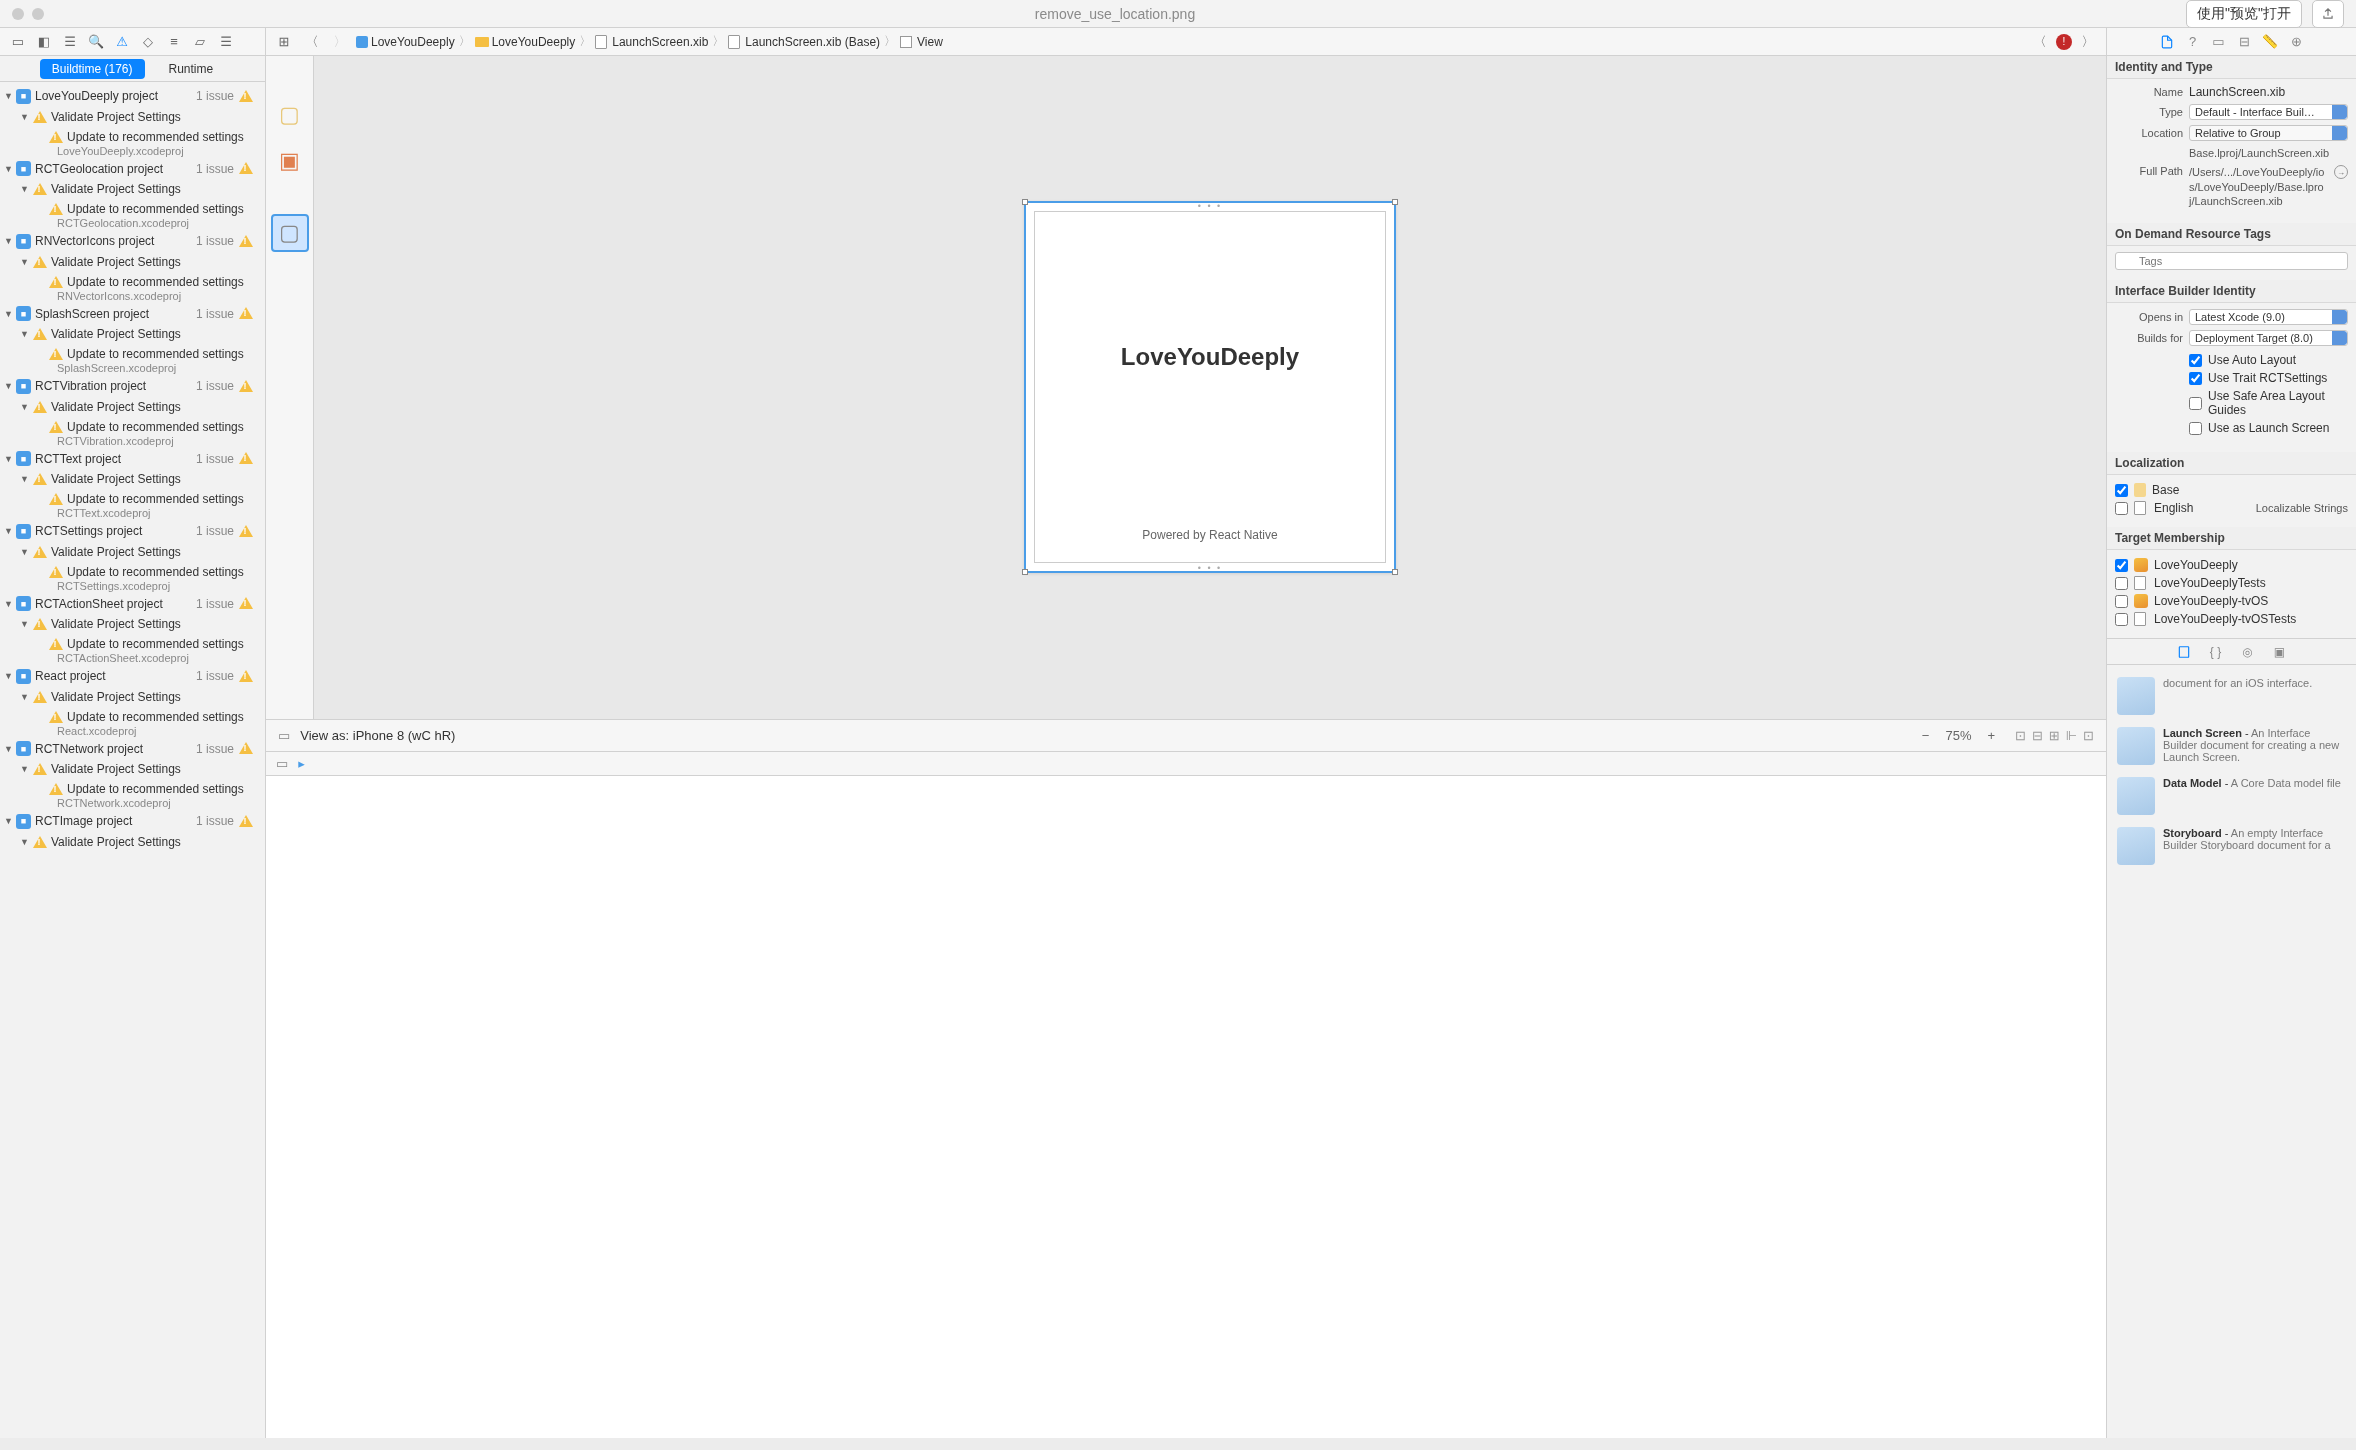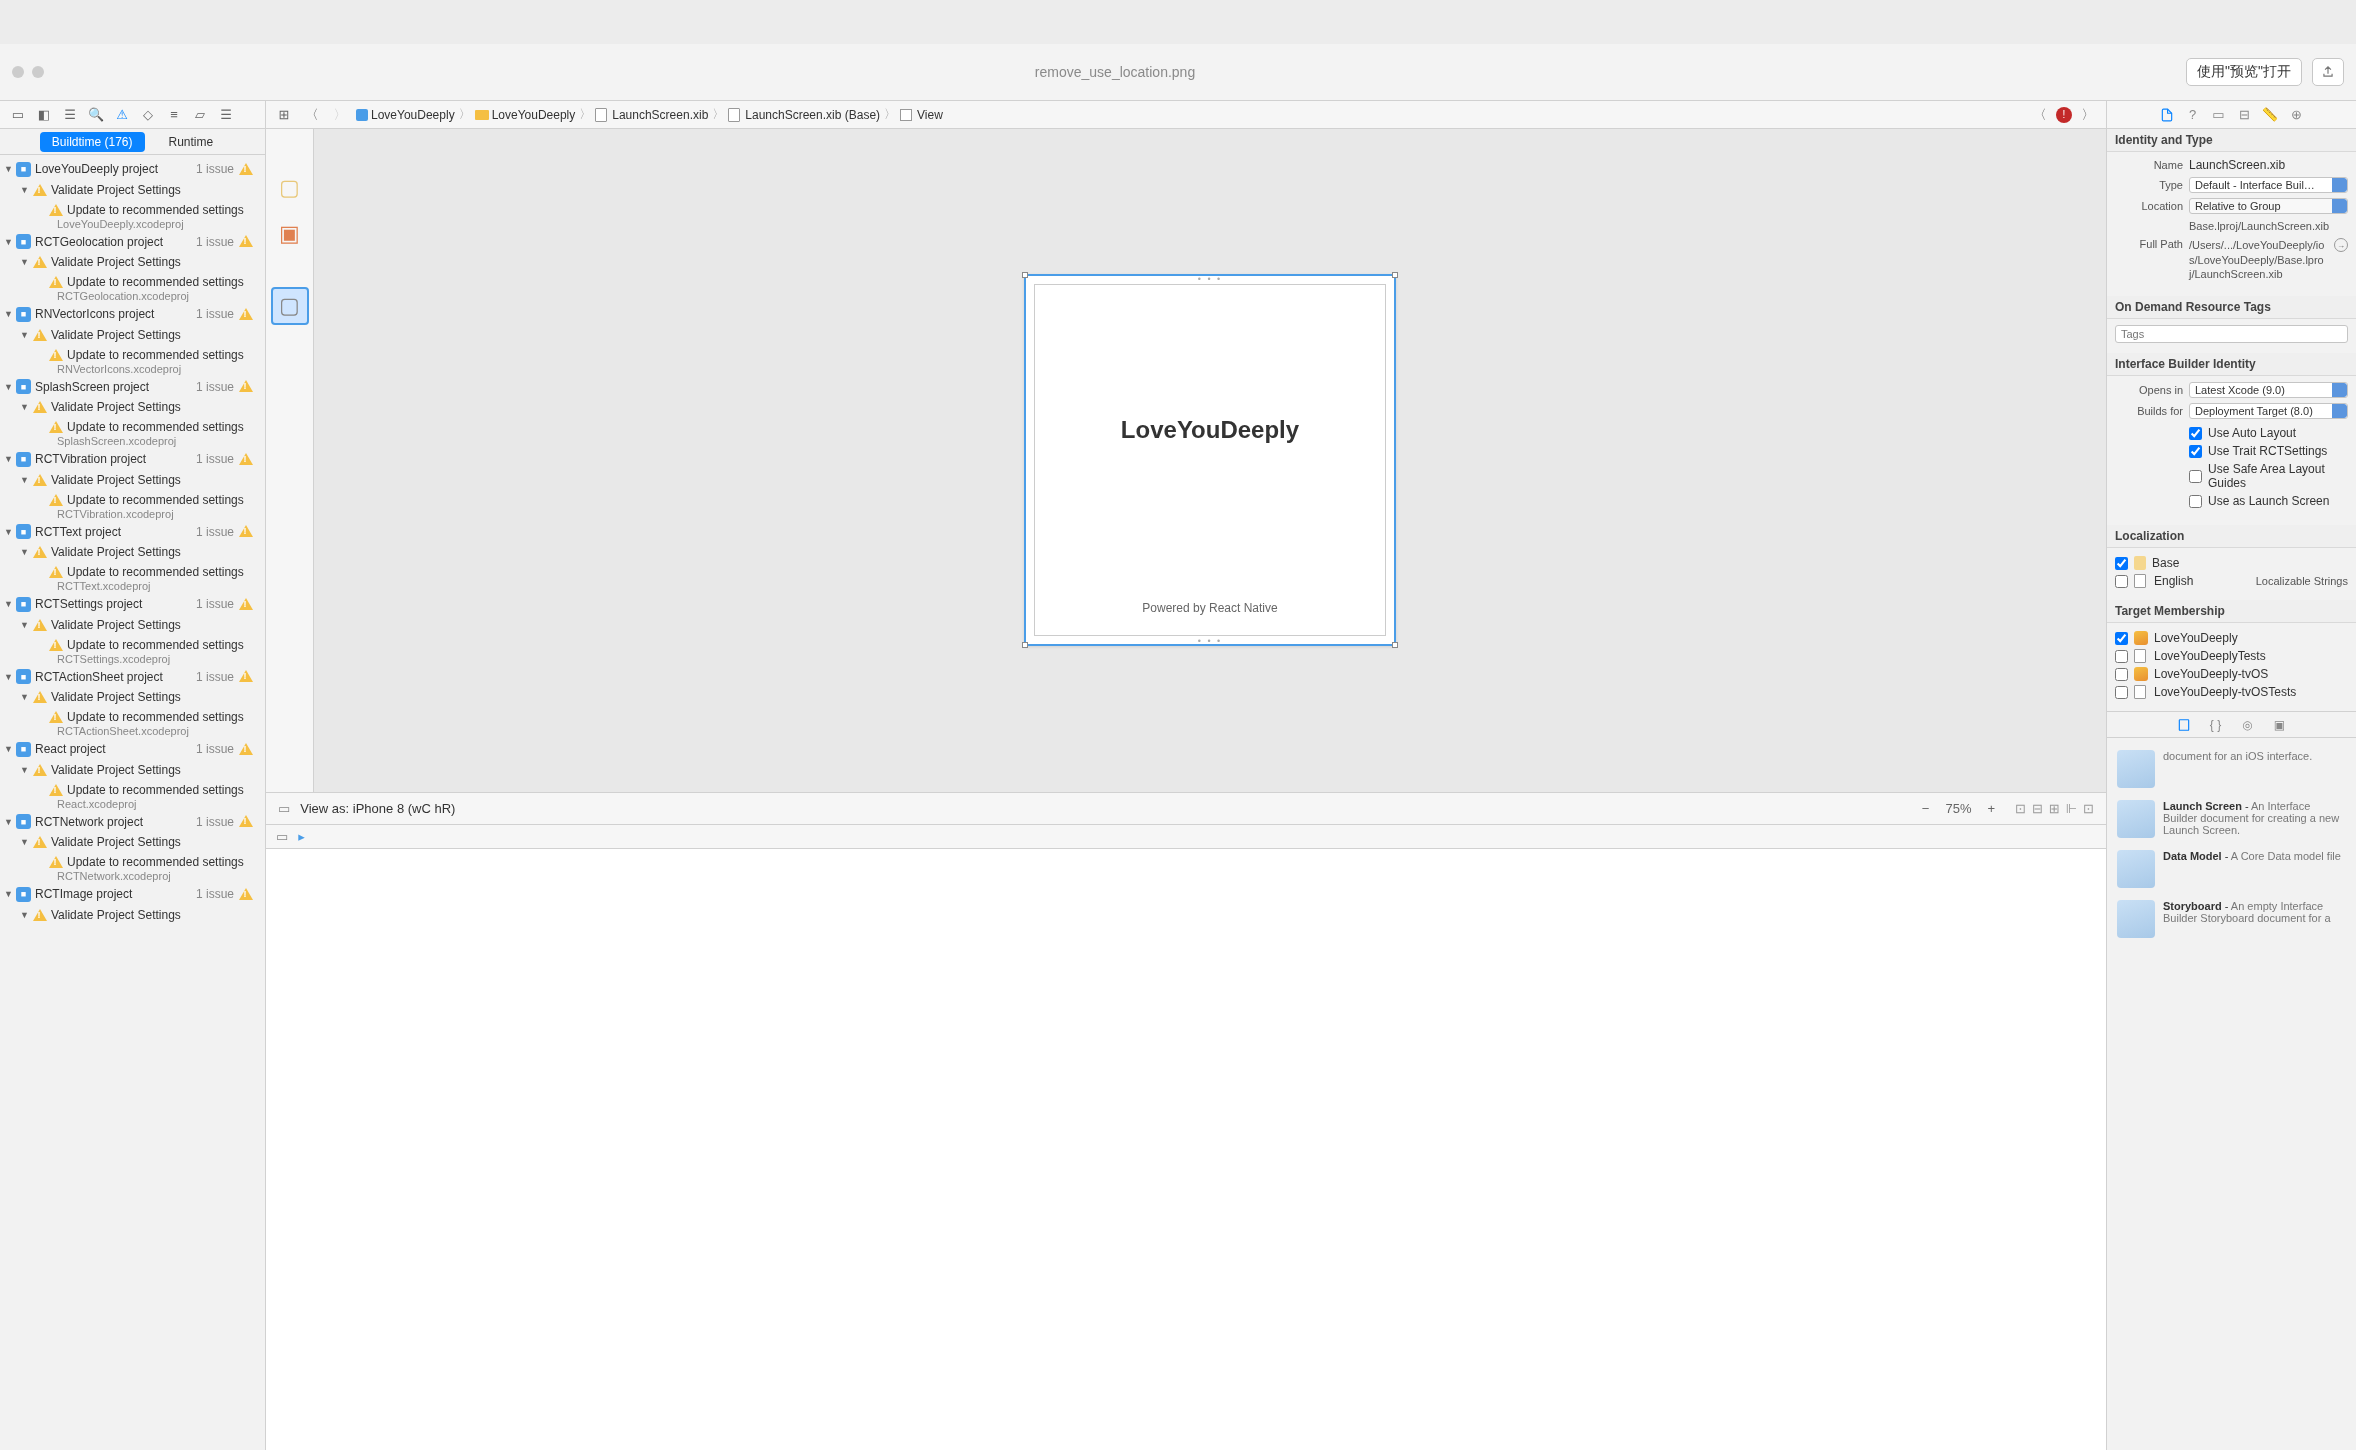--- a/index.html
+++ b/index.html
@@ -1,18 +1,18 @@
 <!DOCTYPE html>
 <html><head>
   <meta charset="utf-8">
   <style>
     * { box-sizing: border-box; margin: 0; padding: 0; font-family: -apple-system, BlinkMacSystemFont, "Helvetica Neue", sans-serif; }
     body { background: #ececec; height: 100vh; overflow: hidden; font-size: 13px; color: #333; }
     
-    .titlebar { height: 57px; display: flex; align-items: center; padding: 0 12px; background: #f3f3f3; border-bottom: 1px solid #d1d1d1; margin-top: 44px; }
+    .titlebar { height: 28px; display: flex; align-items: center; padding: 0 12px; background: #f3f3f3; border-bottom: 1px solid #d1d1d1; }
     .traffic-lights { display: flex; gap: 8px; }
     .traffic-light { width: 12px; height: 12px; border-radius: 50%; background: #ccc; }
     .window-title { flex: 1; text-align: center; color: #8a8a8a; font-size: 14px; }
     .title-right { display: flex; gap: 10px; align-items: center; }
     .preview-btn { background: #fff; border: 1px solid #c7c7c7; border-radius: 5px; padding: 4px 10px; font-size: 14px; }
     .share-btn { width: 32px; height: 28px; border: 1px solid #c7c7c7; border-radius: 5px; background: #fff; display: flex; align-items: center; justify-content: center; }
     
     .toolbar { height: 28px; background: #f6f6f6; border-bottom: 1px solid #d1d1d1; display: flex; }
     .toolbar-left { width: 266px; display: flex; align-items: center; gap: 2px; padding: 0 6px; border-right: 1px solid #d1d1d1; }
     .toolbar-icon { width: 24px; height: 20px; display: flex; align-items: center; justify-content: center; color: #666; cursor: pointer; }
@@ -73,21 +73,21 @@
     .insp-tab { width: 18px; height: 18px; display: flex; align-items: center; justify-content: center; color: #888; cursor: pointer; }
     .insp-tab.active { color: #0a84ff; }
     .insp-section-h { padding: 4px 8px; font-weight: 600; color: #444; border-bottom: 1px solid #d9d9d9; background: #efefef; }
     .insp-body { padding: 6px 8px 10px; }
     .form-row { display: flex; align-items: center; margin-bottom: 5px; gap: 6px; }
     .form-lbl { width: 68px; text-align: right; color: #555; font-size: 11px; }
     .form-val { flex: 1; font-size: 12px; }
     .form-select { flex: 1; background: #fff; border: 1px solid #c5c5c5; border-radius: 3px; padding: 1px 30px 1px 5px; font-size: 11px; position: relative; white-space: nowrap; overflow: hidden; text-overflow: ellipsis; }
     .form-select::after { content: ""; position: absolute; right: 0; top: 0; bottom: 0; width: 15px; background: #5b95de; border-radius: 0 3px 3px 0; }
     .small-path { color: #555; font-size: 11px; word-break: break-all; line-height: 1.3; }
-    .tag-input { width: 100%; background: #fff; border: 1px solid #c5c5c5; border-radius: 3px; padding: 2px 5px; font-size: 11px; color: #999; }
+    .tag-input { width: 100%; background: #fff; border: 1px solid #c5c5c5; border-radius: 3px; padding: 2px 23px; font-size: 11px; color: #999; }
     .chk-row { display: flex; align-items: center; gap: 6px; padding: 2px 0; font-size: 12px; }
     .chk { width: 13px; height: 13px; }
     .library { border-top: 1px solid #d1d1d1; }
     .lib-tabs { height: 26px; display: flex; align-items: center; justify-content: center; gap: 14px; border-bottom: 1px solid #d1d1d1; }
     .lib-items { padding: 6px; }
     .lib-row { display: flex; gap: 8px; padding: 6px 4px; align-items: flex-start; }
     .lib-ico { width: 38px; height: 38px; background: linear-gradient(160deg,#c9e0f5,#a8c9e8); border-radius: 4px; flex-shrink: 0; }
     .lib-text { flex: 1; font-size: 11px; }
     .lib-title { font-weight: 600; color: #333; }
     .lib-desc { color: #777; }

